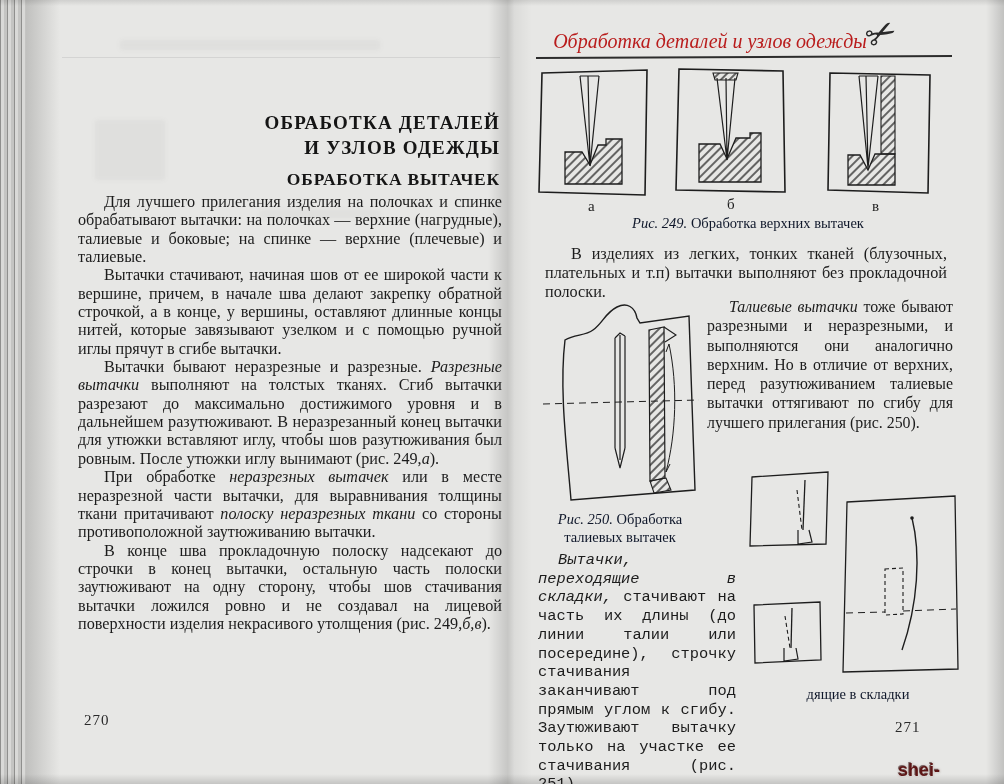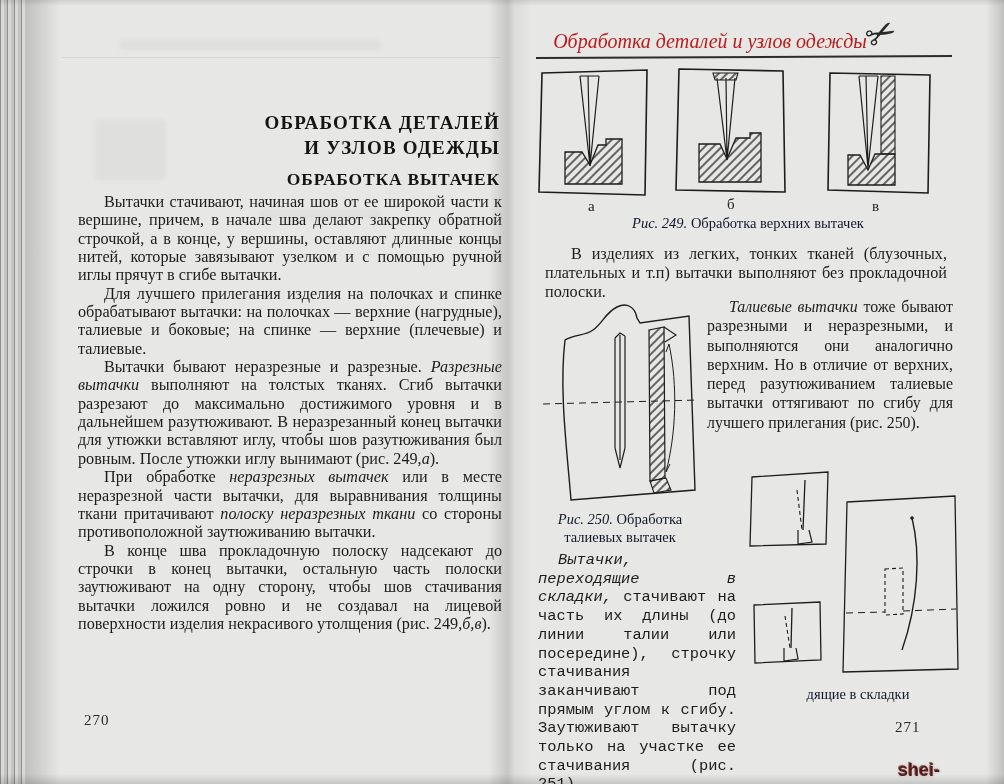--- a/index.html
+++ b/index.html
@@ -125,22 +125,22 @@
   <div class="ghost" style="left:260px;top:210px;width:120px;height:8px;"></div>
 
   <div>
     <div class="lp-title">
       <div>ОБРАБОТКА ДЕТАЛЕЙ</div>
       <div>И УЗЛОВ ОДЕЖДЫ</div>
     </div>
     <div class="lp-subtitle">ОБРАБОТКА ВЫТАЧЕК</div>
 
     <div class="lp-body">
+      <p><span>Для лучшего прилегания изделия на полочках и спинке обрабатывают вытачки: на полочках — верхние (нагрудные), талиевые и боковые; на спинке — верхние (плечевые) и талиевые.</span></p>
       <p><span>Вытачки стачивают, начиная шов от ее широкой части к вершине, причем, в начале шва делают закрепку обратной строчкой, а в конце, у вершины, оставляют длинные концы нитей, которые завязывают узелком и с помощью ручной иглы прячут в сгибе вытачки.</span></p>
-      <p><span>Для лучшего прилегания изделия на полочках и спинке обрабатывают вытачки: на полочках — верхние (нагрудные), талиевые и боковые; на спинке — верхние (плечевые) и талиевые.</span></p>
       <p><span>Вытачки бывают неразрезные и разрезные. </span><i>Разрезные вытачки</i><span> выполняют на толстых тканях. Сгиб вытачки разрезают до максимально достижимого уровня и в дальнейшем разутюживают. В неразрезанный конец вытачки для утюжки вставляют иглу, чтобы шов разутюживания был ровным. После утюжки иглу вынимают (рис. 249,</span><i>а</i><span>).</span></p>
       <p><span>При обработке </span><i>неразрезных вытачек</i><span> или в месте неразрезной части вытачки, для выравнивания толщины ткани притачивают </span><i>полоску неразрезных ткани</i><span> со стороны противоположной заутюживанию вытачки.</span></p>
       <p><span>В конце шва прокладочную полоску надсекают до строчки в конец вытачки, остальную часть полоски заутюживают на одну сторону, чтобы шов стачивания вытачки ложился ровно и не создавал на лицевой поверхности изделия некрасивого утолщения (рис. 249,</span><i>б,в</i><span>).</span></p>
     </div>
 
     <div class="pgnum" id="pg-left">270</div>
   </div>
 
   <div>
     <div class="rp-header">Обработка деталей и узлов одежды</div>

